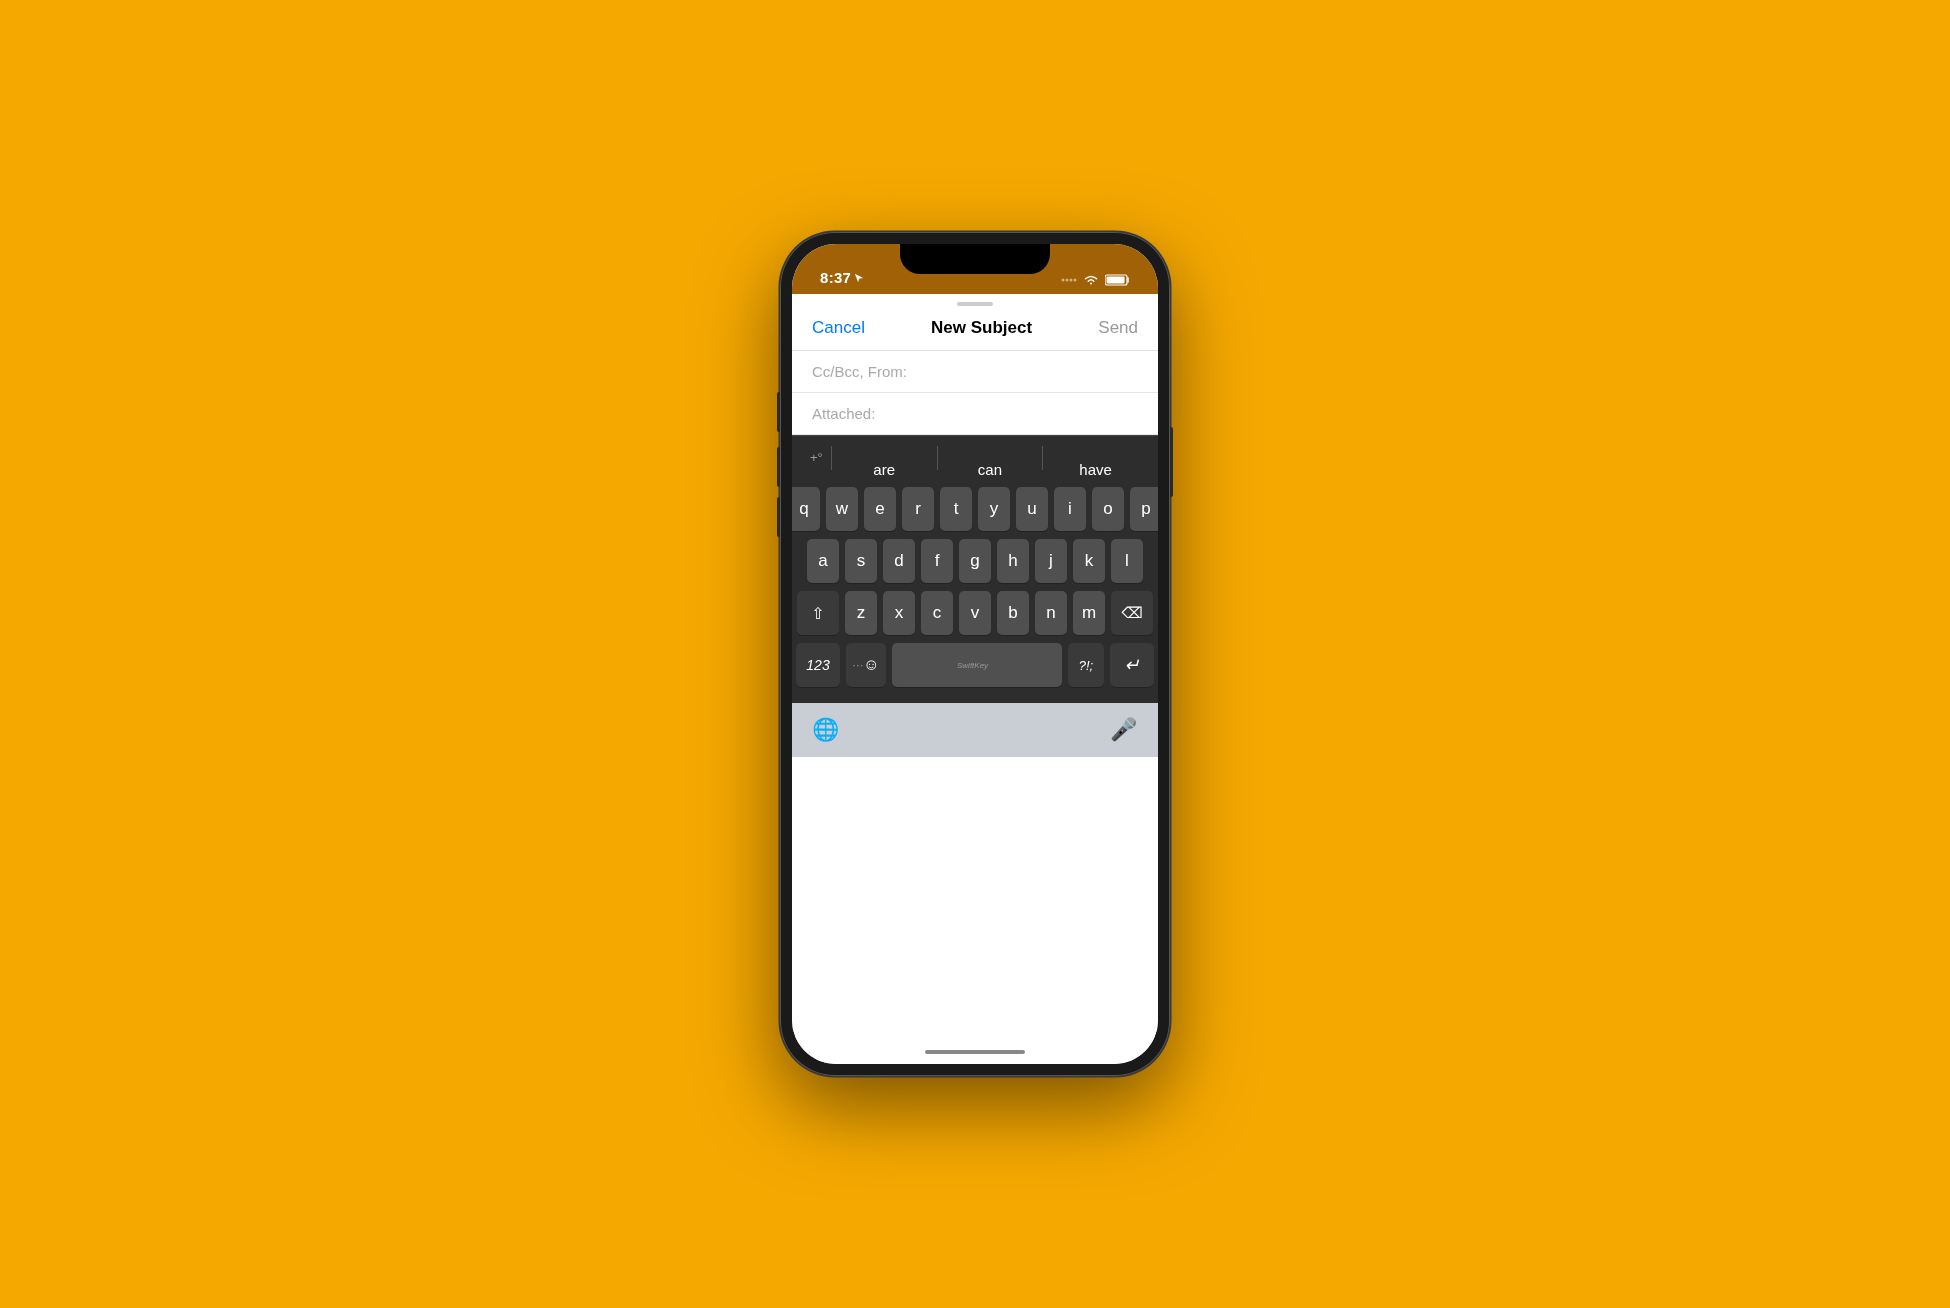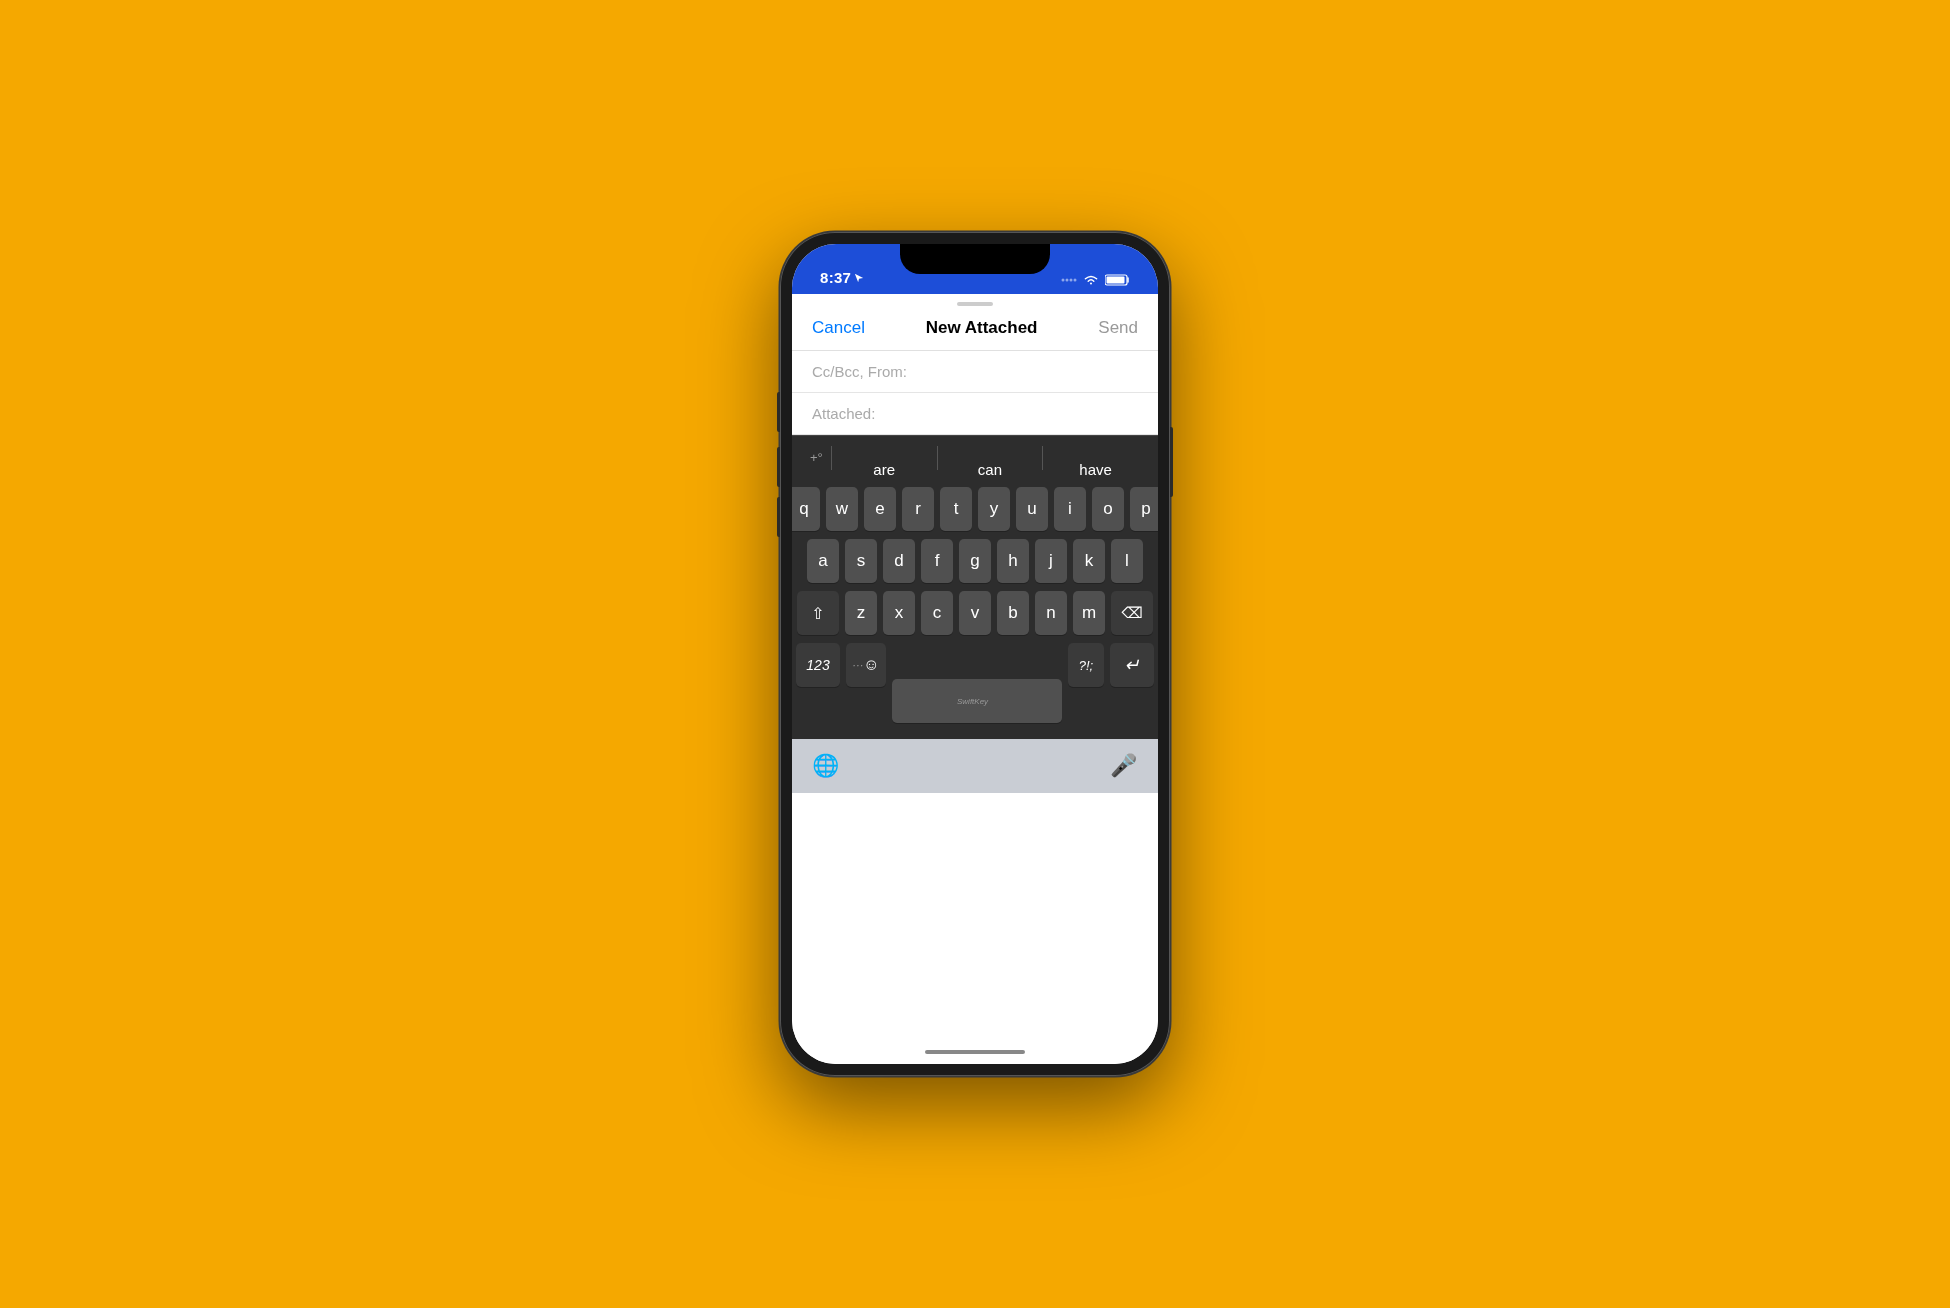--- a/index.html
+++ b/index.html
@@ -57,21 +57,21 @@
       bottom: 12px;
       border-radius: 44px;
       overflow: hidden;
       background: #fff;
       display: flex;
       flex-direction: column;
     }
 
     
     .status-bar {
-      background: #1d4ed8;
+      background: #a16207;
       height: 50px;
       display: flex;
       align-items: flex-end;
       padding: 0 28px 8px;
       justify-content: space-between;
       flex-shrink: 0;
     }
 
     .status-time {
       color: #fff;
@@ -237,21 +237,20 @@
 
     .key-space {
       background: #505050;
       flex: 1;
       font-size: 14px;
       color: #ccc;
       display: flex;
       align-items: center;
       justify-content: center;
       gap: 4px;
-      margin-top: 36px;
     }
 
     .key-backspace {
       min-width: 42px;
     }
 
     .keyboard-bottom {
       background: #c9cdd4;
       height: 54px;
       display: flex;
@@ -304,21 +303,21 @@
     </div>
 
     <div class="mail-area">
 
       <div style="display:flex;justify-content:center;padding:8px 0 0;">
         <div style="width:36px;height:4px;background:#ccc;border-radius:2px;"></div>
       </div>
 
       <div class="mail-header">
         <span class="mail-cancel">Cancel</span>
-        <span class="mail-title">New Attached</span>
+        <span class="mail-title">New Subject</span>
         <span class="mail-send">Send</span>
       </div>
 
 
       <div class="mail-field">
         <span>Cc/Bcc, From:</span>
       </div>
 
       <div class="mail-field">
         <span>Attached:</span>

